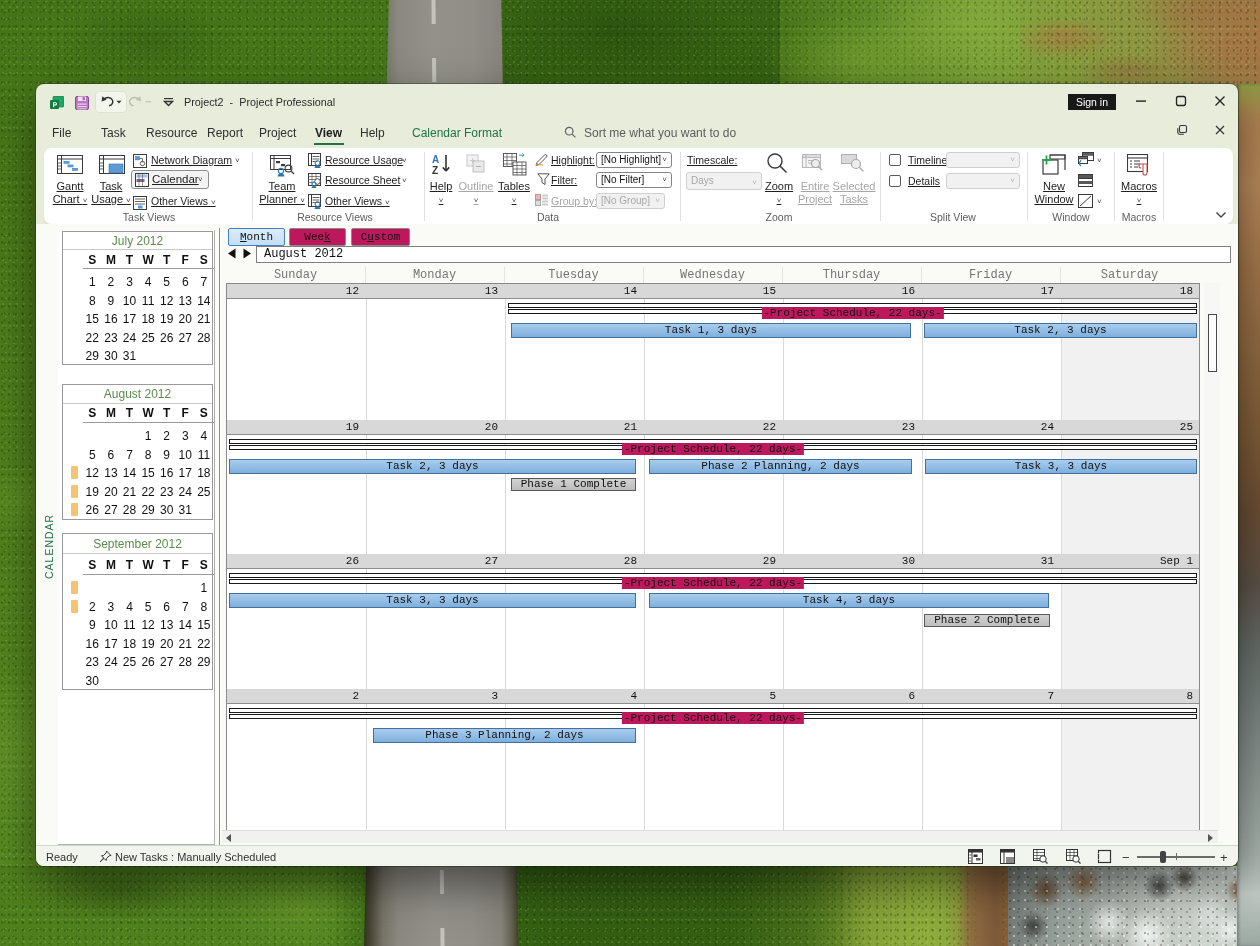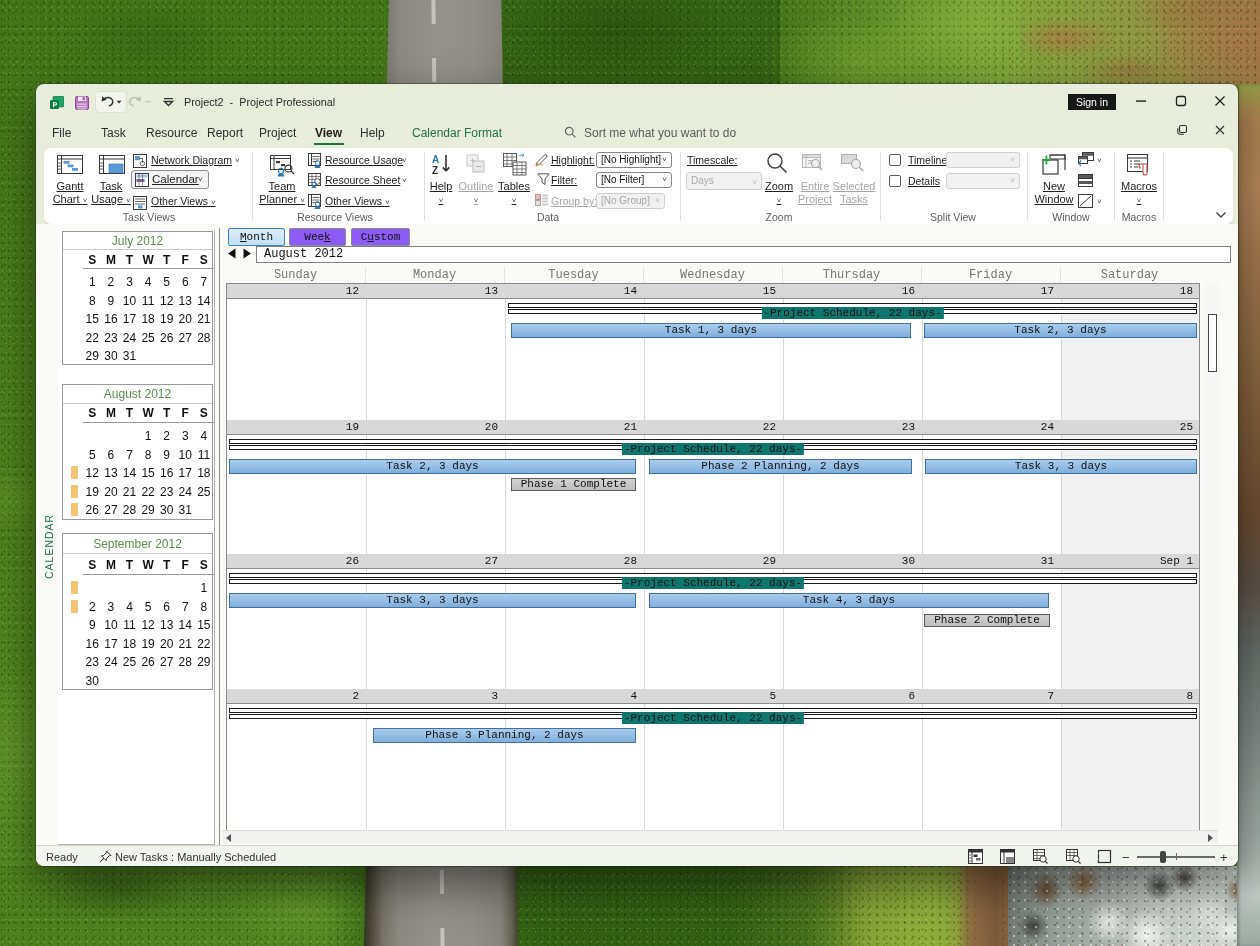--- a/index.html
+++ b/index.html
@@ -107,32 +107,32 @@
 .minical { position:absolute; left:4px; width:151px; background:#fff; border:1px solid #9a9a9a; font-size:12px; }
 .mc-title { position:absolute; left:0; top:0; width:100%; text-align:center; color:#5b8c4a; border-bottom:1px solid #c9c9c9; }
 .mc-head { position:absolute; left:20px; width:131px; border-bottom:1px solid #9a9a9a; font-weight:bold; color:#111; }
 .mc-head i, .mc-row i { font-style:normal; display:inline-block; width:18.6px; text-align:center; }
 .mc-rows { position:absolute; left:20px; width:131px; color:#111; }
 .mc-row { height:18.6px; line-height:18.6px; white-space:nowrap; }
 .mark { position:absolute; left:8px; width:7px; height:13px; background:#f4c474; border-radius:1px; }
 
 
 #maincal { position:absolute; left:184px; top:0; width:1018px; height:621px;font-family:Liberation Mono, monospace; }
-.tab { position:absolute; top:4px; height:18px; border:1px solid #8a8a8a; background:#8b5cf6; font-size:11px; text-align:center; line-height:16px; color:#111; border-radius:2px; }
+.tab { position:absolute; top:4px; height:18px; border:1px solid #8a8a8a; background:#be185d; font-size:11px; text-align:center; line-height:16px; color:#111; border-radius:2px; }
 #tab-month { left:8px; width:57px; background:linear-gradient(#dcebf9,#c4def5); border-color:#3f82c4; }
 #navbox { position:absolute; left:36px; top:22px; width:975px; height:17px; background:#fff; border:1px solid #808080; font-size:12px; line-height:15px; padding-left:7px; color:#111; }
 #wkhead { position:absolute; left:6px; top:41px; width:974px; height:18px; }
 .wkh { position:absolute; top:3px; width:139px; text-align:center; font-size:12px; color:#757575; }
 #grid { position:absolute; left:6px; top:59px; width:974px; height:547px; background:#fff; border:1px solid #8a8a8a; border-bottom:none; overflow:hidden; }
 .colline { position:absolute; top:0; width:1px; height:547px; background:#d9d9d9; }
 #satcol { position:absolute; left:834px; top:0; width:140px; height:547px; background:#f1f1f1; }
 .strip { position:absolute; left:0; width:974px; height:15px; background:#d8d8d8; border-bottom:1px solid #8c8c8c; }
 .dnum { position:absolute; top:1px; width:139px; text-align:right; padding-right:7px; font-size:11px; color:#111; }
 .pbar { position:absolute; height:5px; background:#fff; border:1px solid #1a1a1a; }
-.plabel { position:absolute; font-size:11px; color:#111; background:#0f766e; padding:0 2px; white-space:nowrap; transform:translateX(-50%); }
+.plabel { position:absolute; font-size:11px; color:#111; background:#be185d; padding:0 2px; white-space:nowrap; transform:translateX(-50%); }
 .tbar { position:absolute; height:15px; background:linear-gradient(#a9cdee,#7fafdc); border:1px solid #41719c; font-size:11px; color:#101010; text-align:center; line-height:13px; white-space:nowrap; }
 .mbar { position:absolute; height:13px; background:linear-gradient(#d2d2d2,#bdbdbd); border:1px solid #5a5a5a; font-size:11px; color:#101010; text-align:center; line-height:11px; white-space:nowrap; }
 
 
 #vscroll { position:absolute; left:984px; top:59px; width:16px; height:547px; background:#f7f7f5; }
 #vthumb { position:absolute; left:4px; top:31px; width:9px; height:58px; background:#fdfdfd; border:1px solid #4a4a4a; }
 #hscroll { position:absolute; left:2px; top:606px; width:996px; height:13px; background:#f1f1ef; border-top:1px solid #dcdcda; }
 
 
 #statusbar { position:absolute; left:0; top:761px; width:1202px; height:21px; background:#f2f4ee; border-top:1px solid #d2d6cc; font-size:11px; color:#333; }

